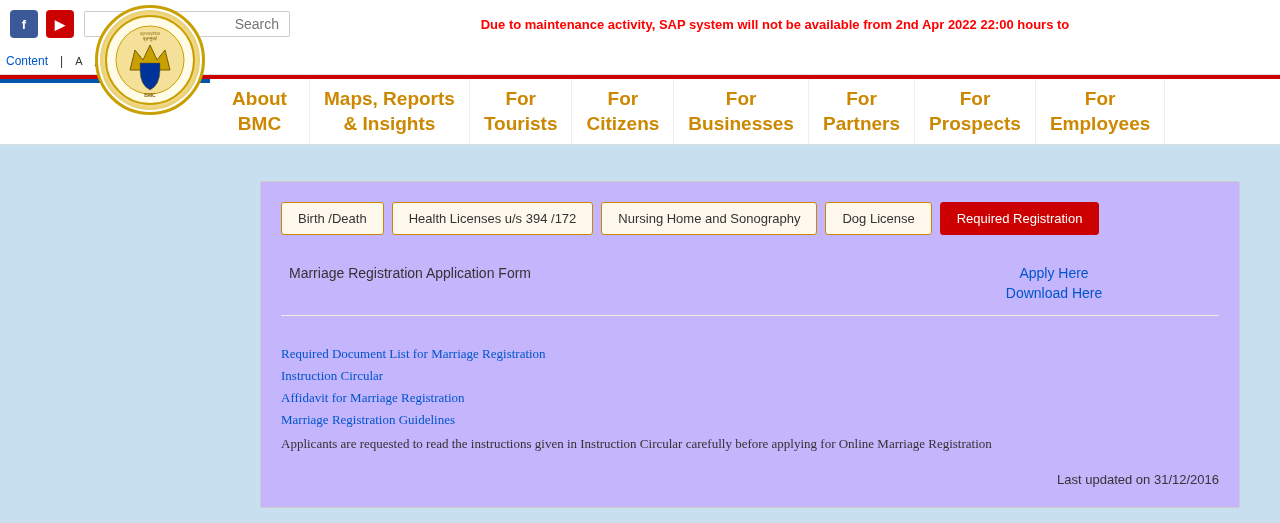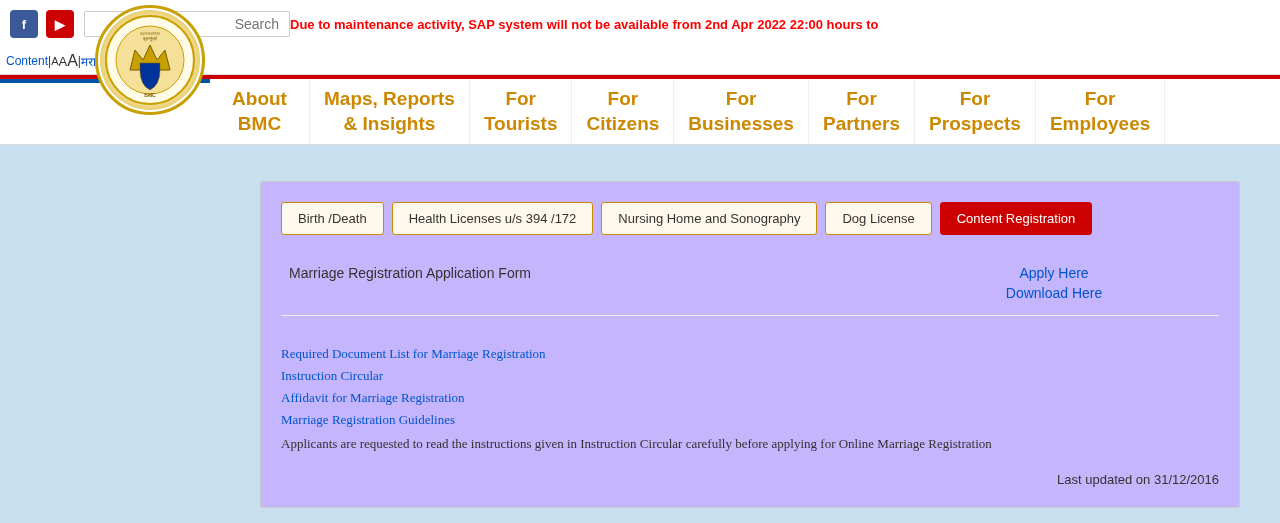--- a/index.html
+++ b/index.html
@@ -51,21 +51,21 @@
     }
     .logo-inner {
       width: 100px; height: 100px;
       border-radius: 50%;
       background: radial-gradient(circle, #fffbe6 30%, #f5e09a 60%, #c8a000 100%);
       display: flex; align-items: center; justify-content: center;
       font-size: 8px; color: #7a5c00; text-align: center; padding: 4px;
     }
     .notice-bar {
       flex: 1;
-      text-align: left;
+      text-align: center;
       padding-right: 10px;
       color: red;
       font-size: 13px;
       font-weight: bold;
       white-space: nowrap;
       overflow: hidden;
       text-overflow: ellipsis;
     }
 
     
@@ -184,21 +184,21 @@
     }
 
     
     .accessibility-strip {
       background: white;
       border-bottom: 1px solid #ddd;
       padding: 4px 6px;
       font-size: 12px;
       display: flex;
       align-items: center;
-      gap: 0;
+      gap: 12px;
       color: #333;
     }
   </style>
 </head>
 <body>
 
 <div class="top-bar">
   <div class="top-bar-social">
     <div class="social-icon social-fb">f</div>
     <div class="social-icon social-yt">▶</div>
@@ -247,21 +247,21 @@
 </nav>
 
 <div style="padding: 16px 20px 0 130px;">
   <div class="main-content">
 
     <div class="tab-buttons">
       <button class="tab-btn">Birth /Death</button>
       <button class="tab-btn">Health Licenses u/s 394 /172</button>
       <button class="tab-btn">Nursing Home and Sonography</button>
       <button class="tab-btn">Dog License</button>
-      <button class="tab-btn active">Content Registration</button>
+      <button class="tab-btn active">Required Registration</button>
     </div>
 
     <table class="content-table">
       <tbody>
         <tr>
           <td>Marriage Registration Application Form</td>
           <td>
             <a href="#" class="link-blue">Apply Here</a>
             <a href="#" class="link-blue">Download Here</a>
           </td>

